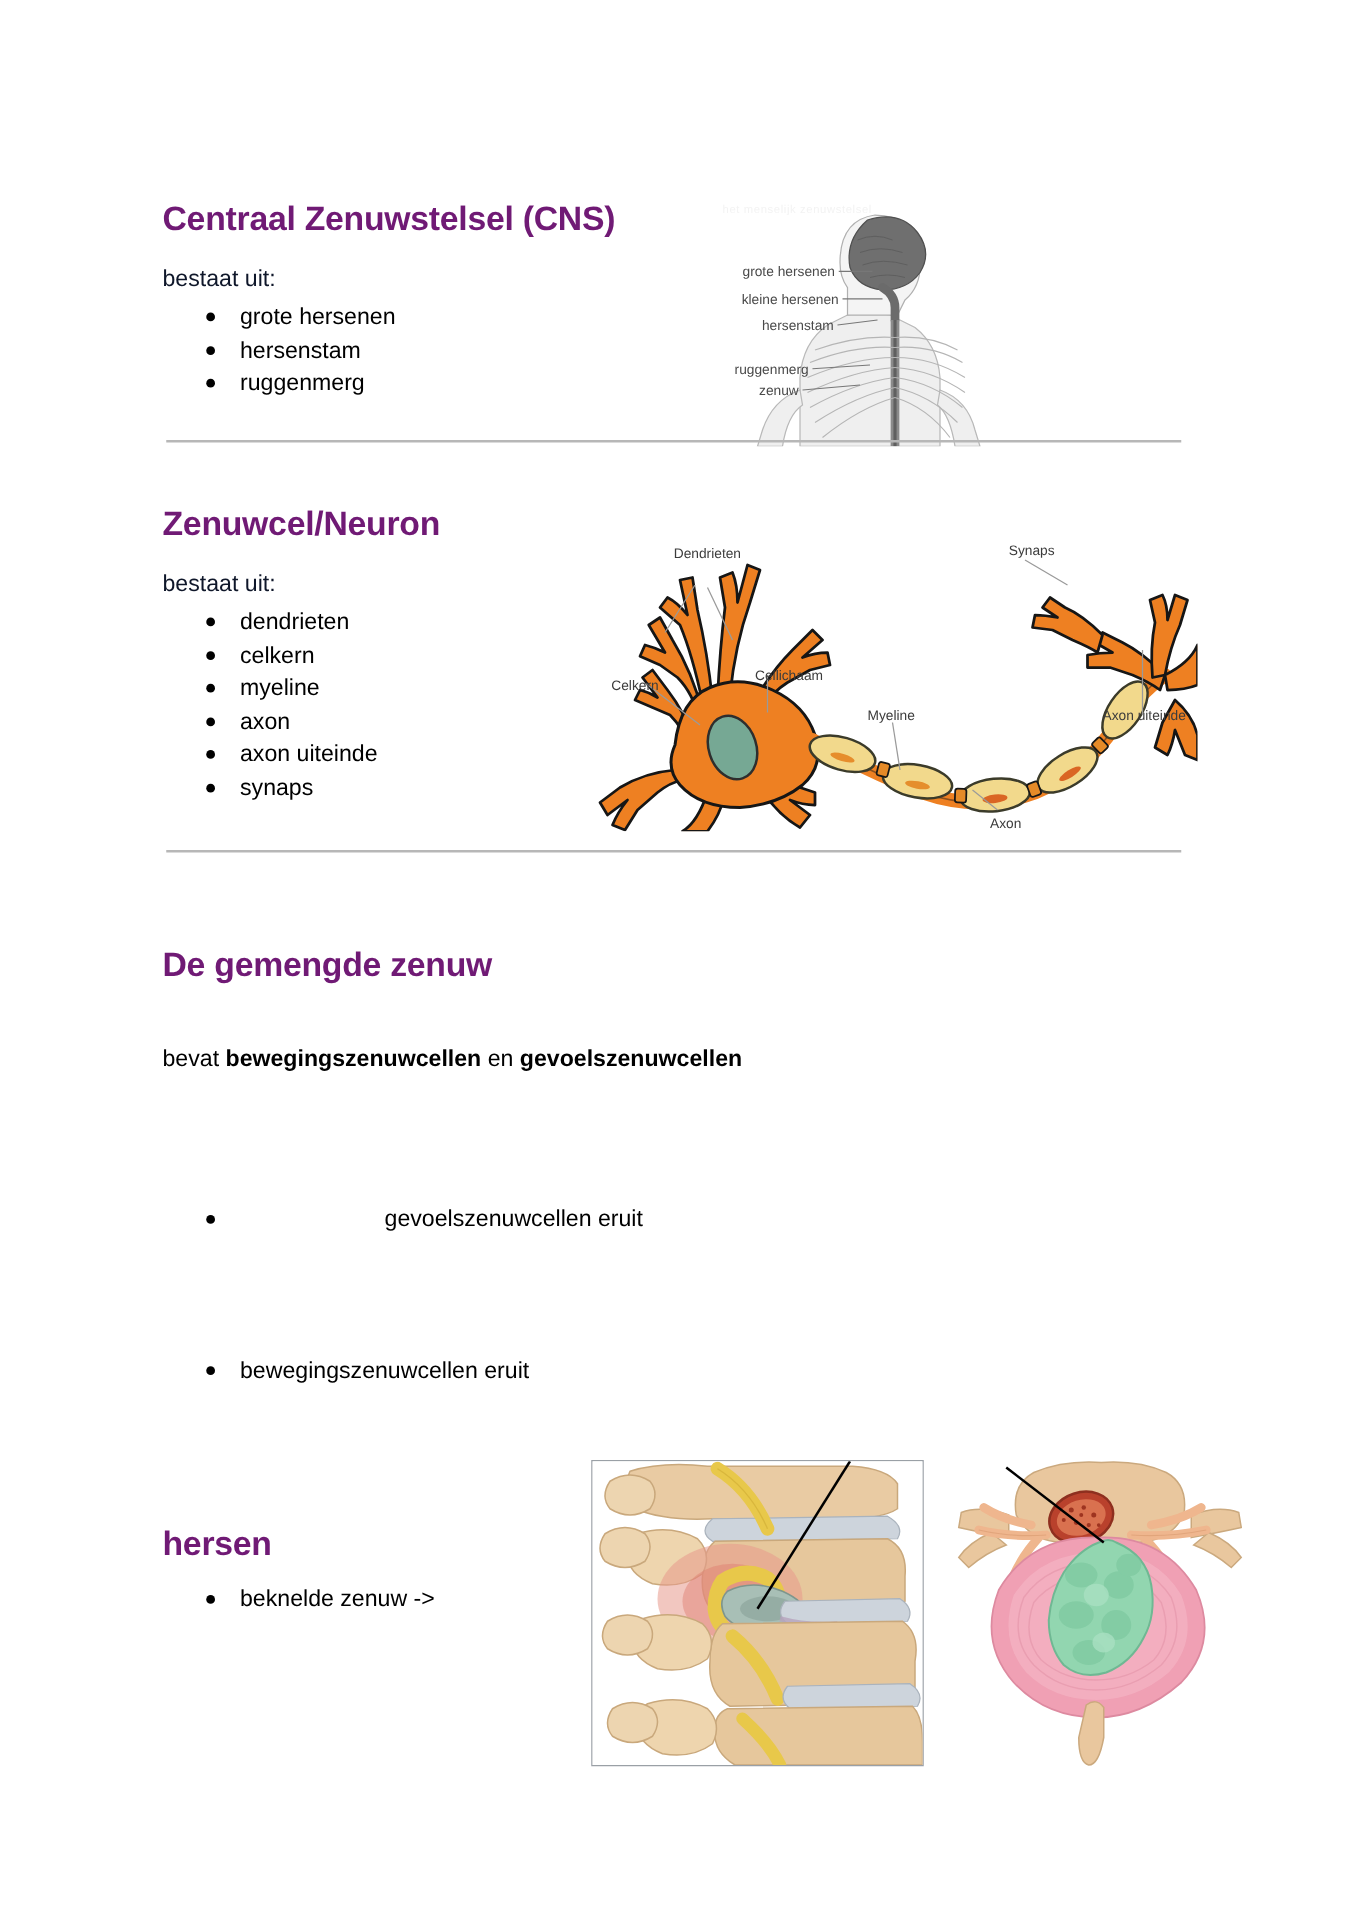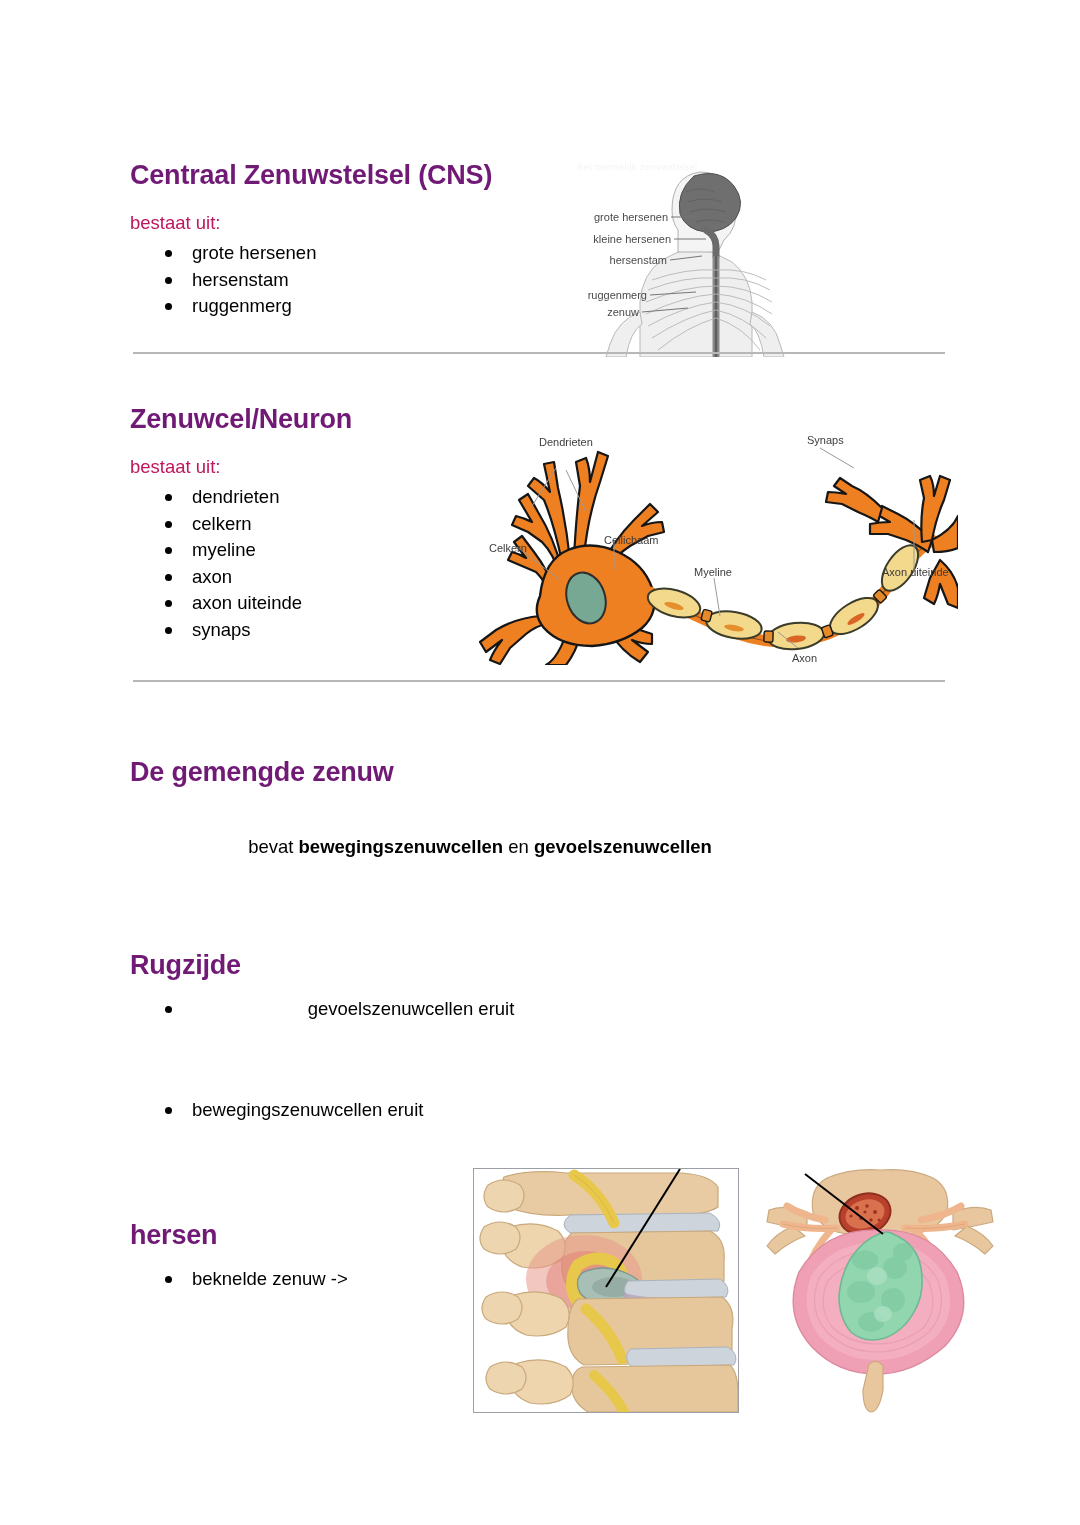--- a/index.html
+++ b/index.html
@@ -31,21 +31,21 @@
     font-weight: bold;
     font-size: 27px;
     line-height: 34px;
     letter-spacing: -0.2px;
     color: #701a75;
   }
   .intro {
     margin: 0;
     font-size: 18.5px;
     line-height: 26px;
-    color: #be185d;
+    color: #0f172a;
   }
   ul.bullets {
     margin: 0;
     padding: 0;
     list-style: none;
   }
   ul.bullets li {
     position: relative;
     font-size: 18.5px;
     line-height: 26.5px;
@@ -59,21 +59,20 @@
     top: 10px;
     width: 7px;
     height: 7px;
     border-radius: 50%;
     background: #000;
   }
   .para {
     margin: 0;
     font-size: 18.5px;
     line-height: 26px;
-    text-align: center;
   }
   .para b { font-weight: bold; }
 
   hr.rule {
     position: absolute;
     border: 0;
     border-top: 2px solid #b7b7b7;
     margin: 0;
   }
 
@@ -264,28 +263,27 @@
   </div>
 
   <hr class="rule" style="left:133px; top:680px; width:812px;">
 
   <div class="section" style="left:130px; top:755px; width:700px;">
     <h2 class="heading">De gemengde zenuw</h2>
     <p class="para" style="margin-top:45px;"><span>bevat </span><b>bewegingszenuwcellen</b><span> en </span><b>gevoelszenuwcellen</b></p>
   </div>
 
   <div class="section" style="left:130px; top:948px; width:500px;">
-    <h2 class="heading">Rugzijde</h2>
     <ul class="bullets" style="margin-top:14px;text-align:center;">
       <li>gevoelszenuwcellen eruit</li>
     </ul>
   </div>
 
   <div class="section" style="left:130px; top:1083px; width:500px;">
-    <ul class="bullets" style="margin-top:14px;">
+    <ul class="bullets" style="">
       <li>bewegingszenuwcellen eruit</li>
     </ul>
   </div>
 
   <div class="section" style="left:130px; top:1218px; width:400px;">
     <h2 class="heading">hersen</h2>
     <ul class="bullets" style="margin-top:14px;">
       <li>beknelde zenuw -&gt;</li>
     </ul>
   </div>

